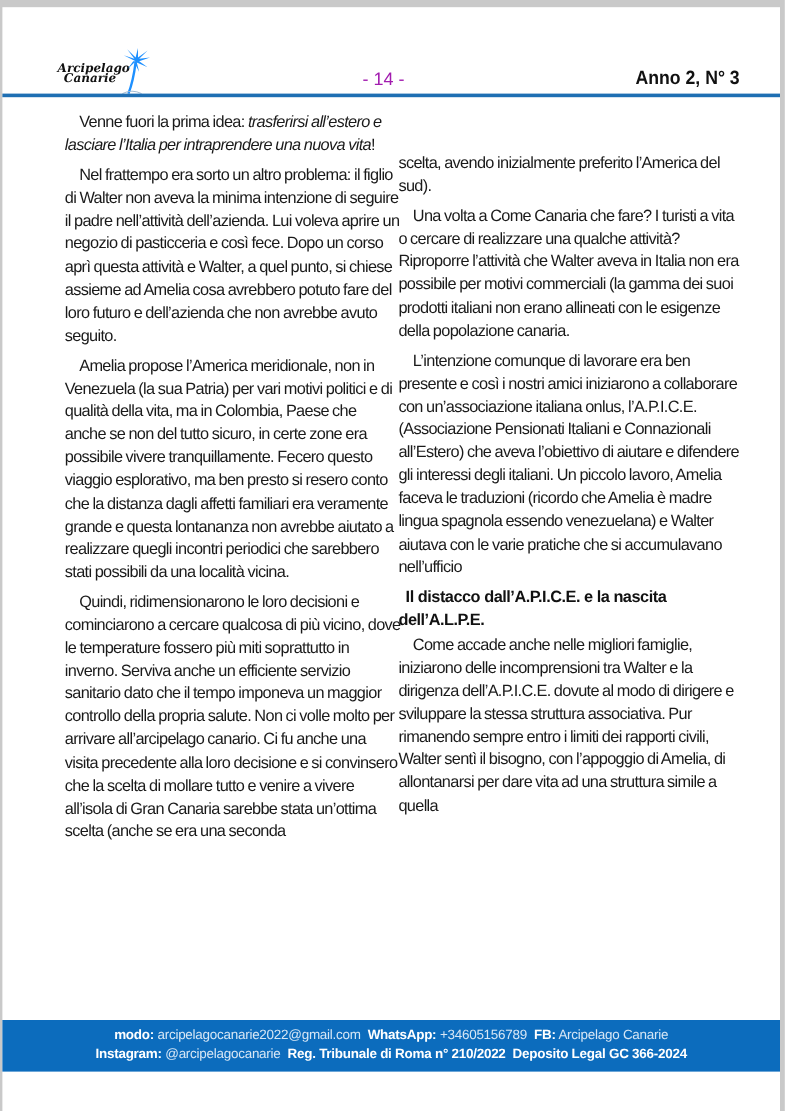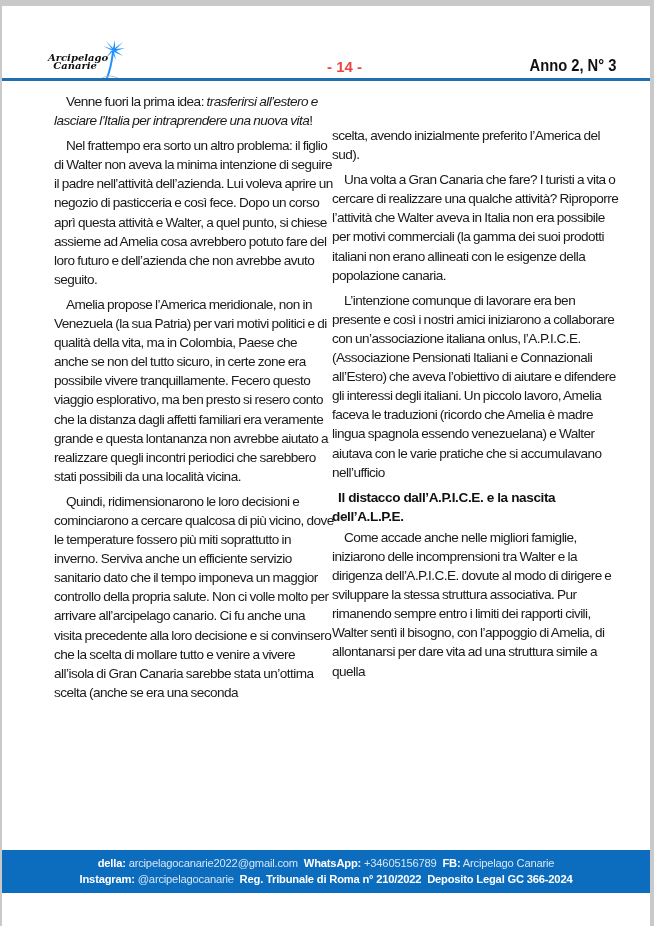--- a/index.html
+++ b/index.html
@@ -36,22 +36,22 @@
       line-height: 8px;
       color: #111;
       text-align: center;
       width: 54px;
     }
     .logo-text span { display: block; }
     .palm { position: absolute; left: 50px; top: -2px; }
     .page-num {
       position: absolute;
       left: 300px; top: 52px;
-      width: 60px; text-align: right;
-      font-weight: bold; font-size: 15px; color: #ef4444;
+      width: 60px; text-align: left;
+      font-weight: normal; font-size: 15px; color: #a21caf;
       font-family: "Liberation Sans", sans-serif;
     }
     .issue {
       position: absolute;
       right: 34px; top: 51px;
       font-weight: bold; font-size: 16px; color: #111;
       font-family: "Liberation Sans", sans-serif;
       transform: scaleX(0.92);
       transform-origin: right center;
     }
@@ -132,29 +132,29 @@
 
   <div class="col col-left">
     <p><span>Venne fuori la prima idea: </span><em>trasferirsi all’estero e lasciare l’Italia per intraprendere una nuova vita</em><span>!</span></p>
     <p>Nel frattempo era sorto un altro problema: il figlio di Walter non aveva la minima intenzione di seguire il padre nell’attività dell’azienda. Lui voleva aprire un negozio di pasticceria e così fece. Dopo un corso aprì questa attività e Walter, a quel punto, si chiese assieme ad Amelia cosa avrebbero potuto fare del loro futuro e dell’azienda che non avrebbe avuto seguito.</p>
     <p>Amelia propose l’America meridionale, non in Venezuela (la sua Patria) per vari motivi politici e di qualità della vita, ma in Colombia, Paese che anche se non del tutto sicuro, in certe zone era possibile vivere tranquillamente. Fecero questo viaggio esplorativo, ma ben presto si resero conto che la distanza dagli affetti familiari era veramente grande e questa lontananza non avrebbe aiutato a realizzare quegli incontri periodici che sarebbero stati possibili da una località vicina.</p>
     <p>Quindi, ridimensionarono le loro decisioni e cominciarono a cercare qualcosa di più vicino, dove le temperature fossero più miti soprattutto in inverno. Serviva anche un efficiente servizio sanitario dato che il tempo imponeva un maggior controllo della propria salute. Non ci volle molto per arrivare all’arcipelago canario. Ci fu anche una visita precedente alla loro decisione e si convinsero che la scelta di mollare tutto e venire a vivere all’isola di Gran Canaria sarebbe stata un’ottima scelta (anche se era una seconda</p>
   </div>
 
   <div class="col col-right">
     <p class="noindent">scelta, avendo inizialmente preferito l’America del sud).</p>
-    <p>Una volta a Gran Canaria che fare? I turisti a vita o cercare di realizzare una qualche attività? Riproporre l’attività che Walter aveva in Italia non era possibile per motivi commerciali (la gamma dei suoi prodotti italiani non erano allineati con le esigenze della popolazione canaria.</p>
+    <p>Una volta a Come Canaria che fare? I turisti a vita o cercare di realizzare una qualche attività? Riproporre l’attività che Walter aveva in Italia non era possibile per motivi commerciali (la gamma dei suoi prodotti italiani non erano allineati con le esigenze della popolazione canaria.</p>
     <p>L’intenzione comunque di lavorare era ben presente e così i nostri amici iniziarono a collaborare con un’associazione italiana onlus, l’A.P.I.C.E. (Associazione Pensionati Italiani e Connazionali all’Estero) che aveva l’obiettivo di aiutare e difendere gli interessi degli italiani. Un piccolo lavoro, Amelia faceva le traduzioni (ricordo che Amelia è madre lingua spagnola essendo venezuelana) e Walter aiutava con le varie pratiche che si accumulavano nell’ufficio</p>
     <h3 class="hang">Il distacco dall’A.P.I.C.E. e la nascita dell’A.L.P.E.</h3>
     <p>Come accade anche nelle migliori famiglie, iniziarono delle incomprensioni tra Walter e la dirigenza dell’A.P.I.C.E. dovute al modo di dirigere e sviluppare la stessa struttura associativa. Pur rimanendo sempre entro i limiti dei rapporti civili, Walter sentì il bisogno, con l’appoggio di Amelia, di allontanarsi per dare vita ad una struttura simile a quella</p>
   </div>
 
   <div class="footer">
     <div>
-      <b>della:</b>
+      <b>modo:</b>
       <span class="val">arcipelagocanarie2022@gmail.com</span>&nbsp;
       <b>WhatsApp:</b>
       <span class="val">+34605156789</span>&nbsp;
       <b>FB:</b>
       <span class="val">Arcipelago Canarie</span>
     </div>
     <div>
       <b>Instagram:</b>
       <span class="val">@arcipelagocanarie</span>&nbsp;
       <b>Reg. Tribunale di Roma n°  210/2022</b>&nbsp;

